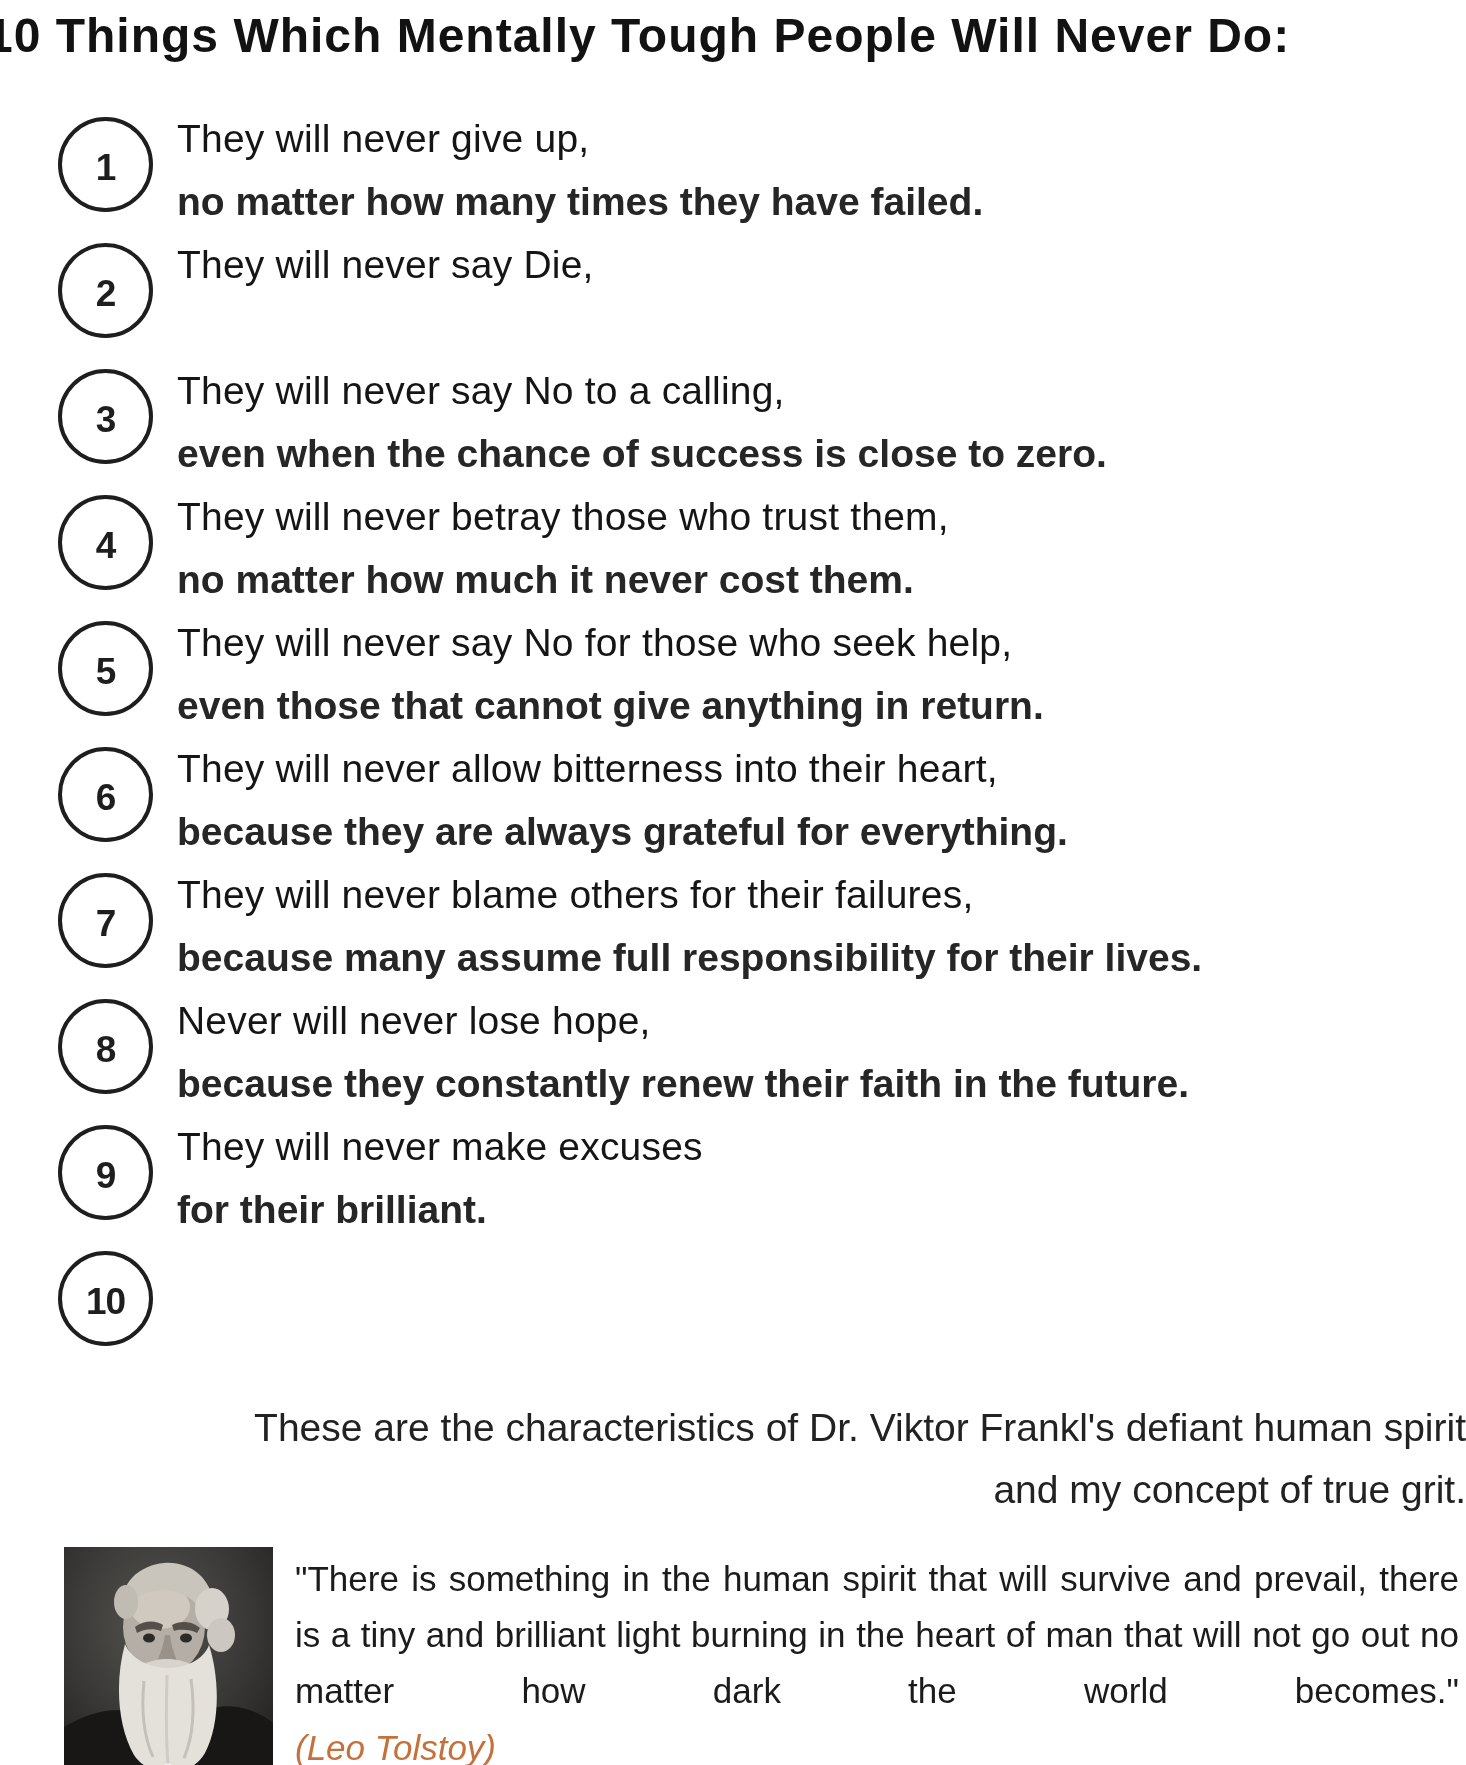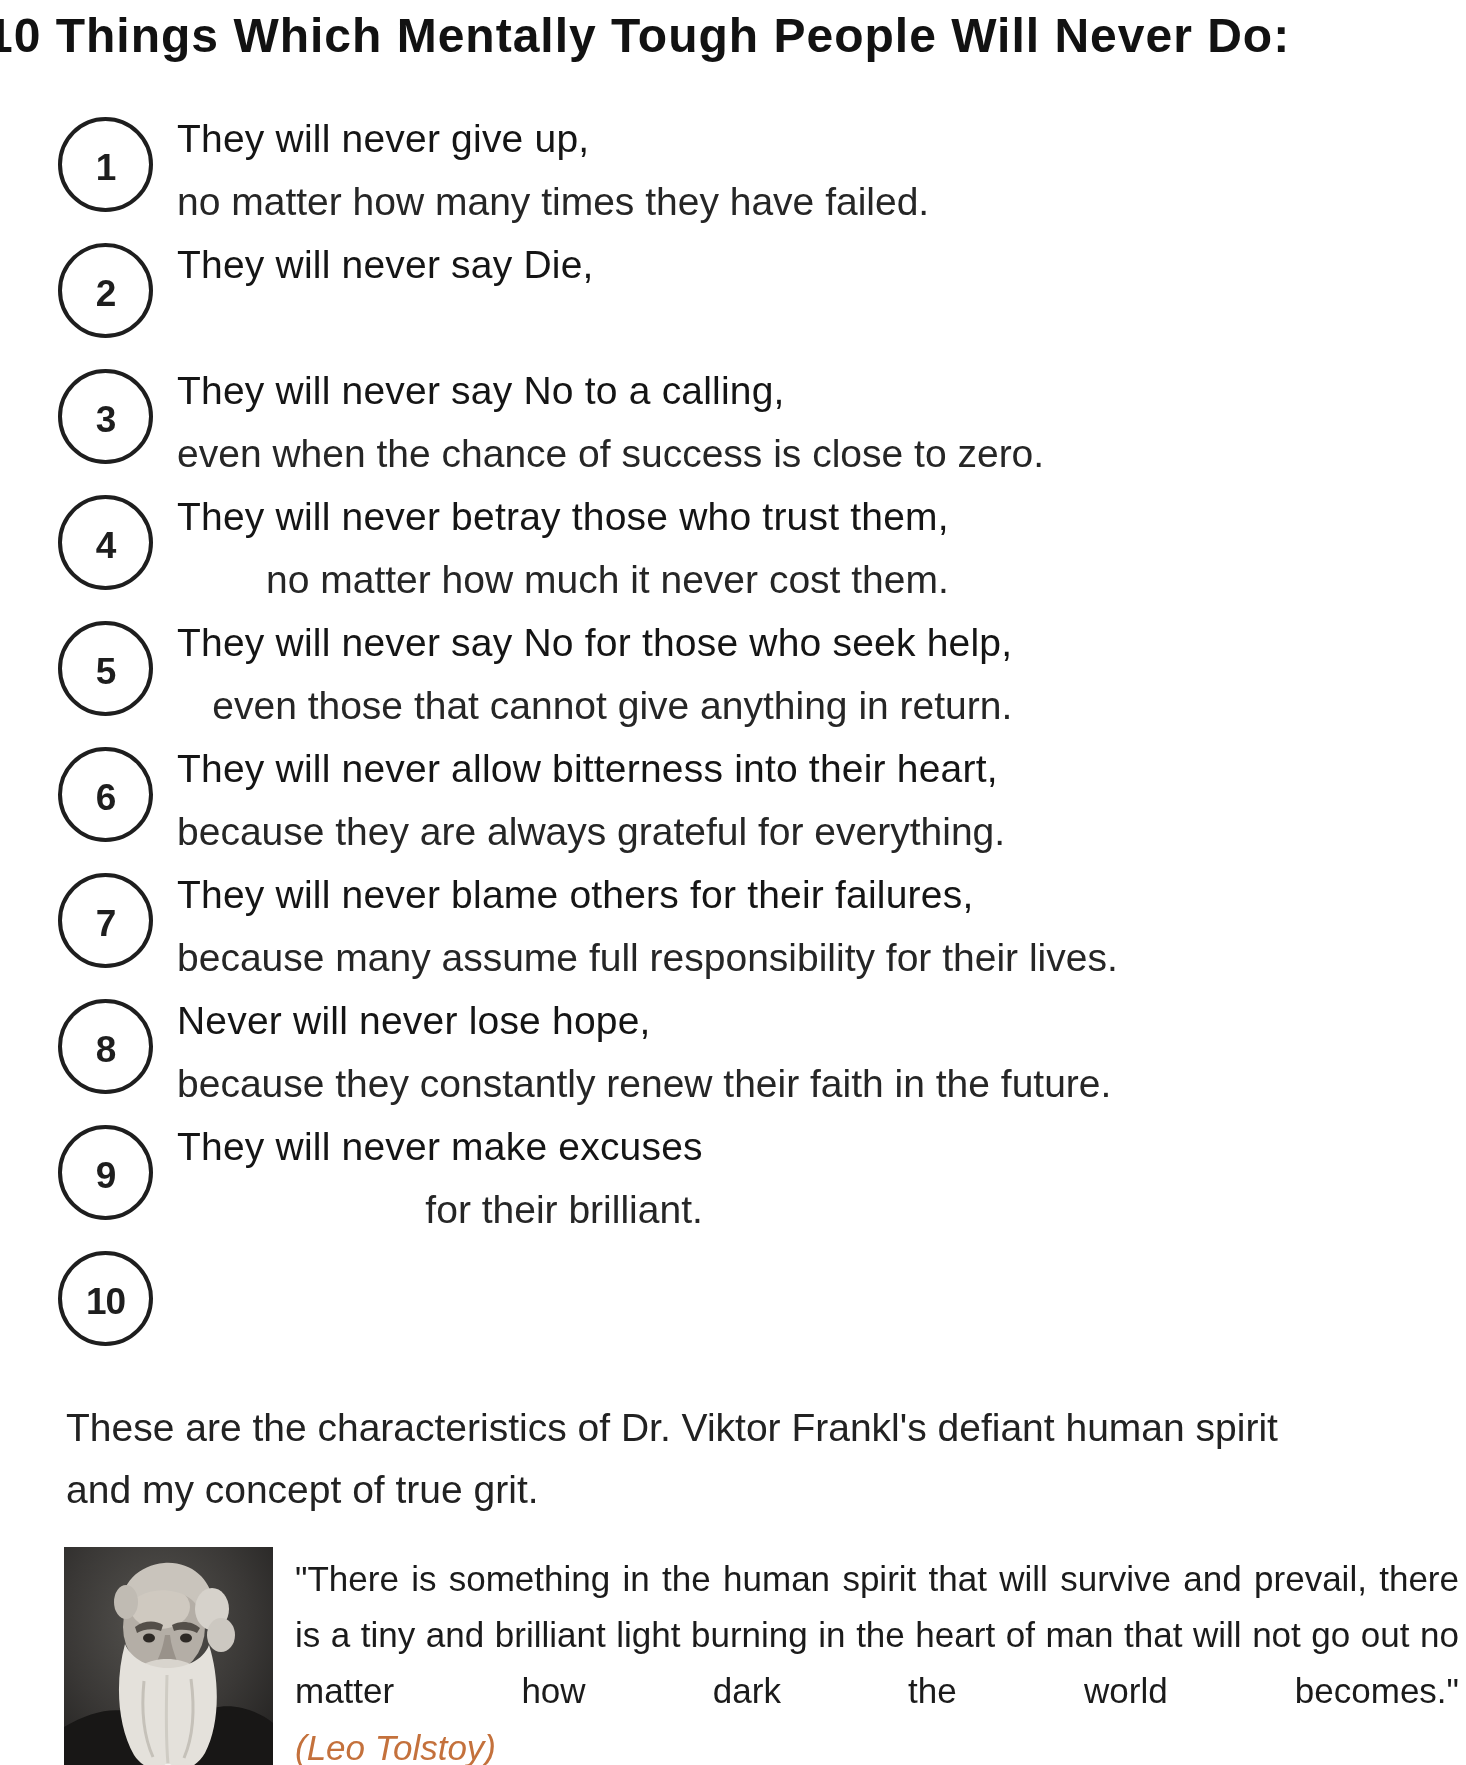--- a/index.html
+++ b/index.html
@@ -49,33 +49,33 @@
   .heading {
     font-size: 39px;
     font-weight: 400;
     line-height: 63px;
     letter-spacing: 0.2px;
     color: #151515;
     white-space: nowrap;
   }
   .subtext {
     font-size: 39px;
-    font-weight: 400;
+    font-weight: 700;
     line-height: 63px;
     color: #262626;
     white-space: nowrap;
-    text-align: right;
   }
 
   .closing {
     margin: 30px 0 0 66px;
     font-size: 39px;
     font-weight: 400;
     line-height: 62px;
     color: #222222;
+    text-align: right;
   }
   .closing-line { display: block; }
 
   .quote-row { display: flex; margin: 26px 0 0 64px; }
 
   .portrait {
     width: 209px;
     height: 236px;
     flex: 0 0 auto;
     overflow: hidden;

